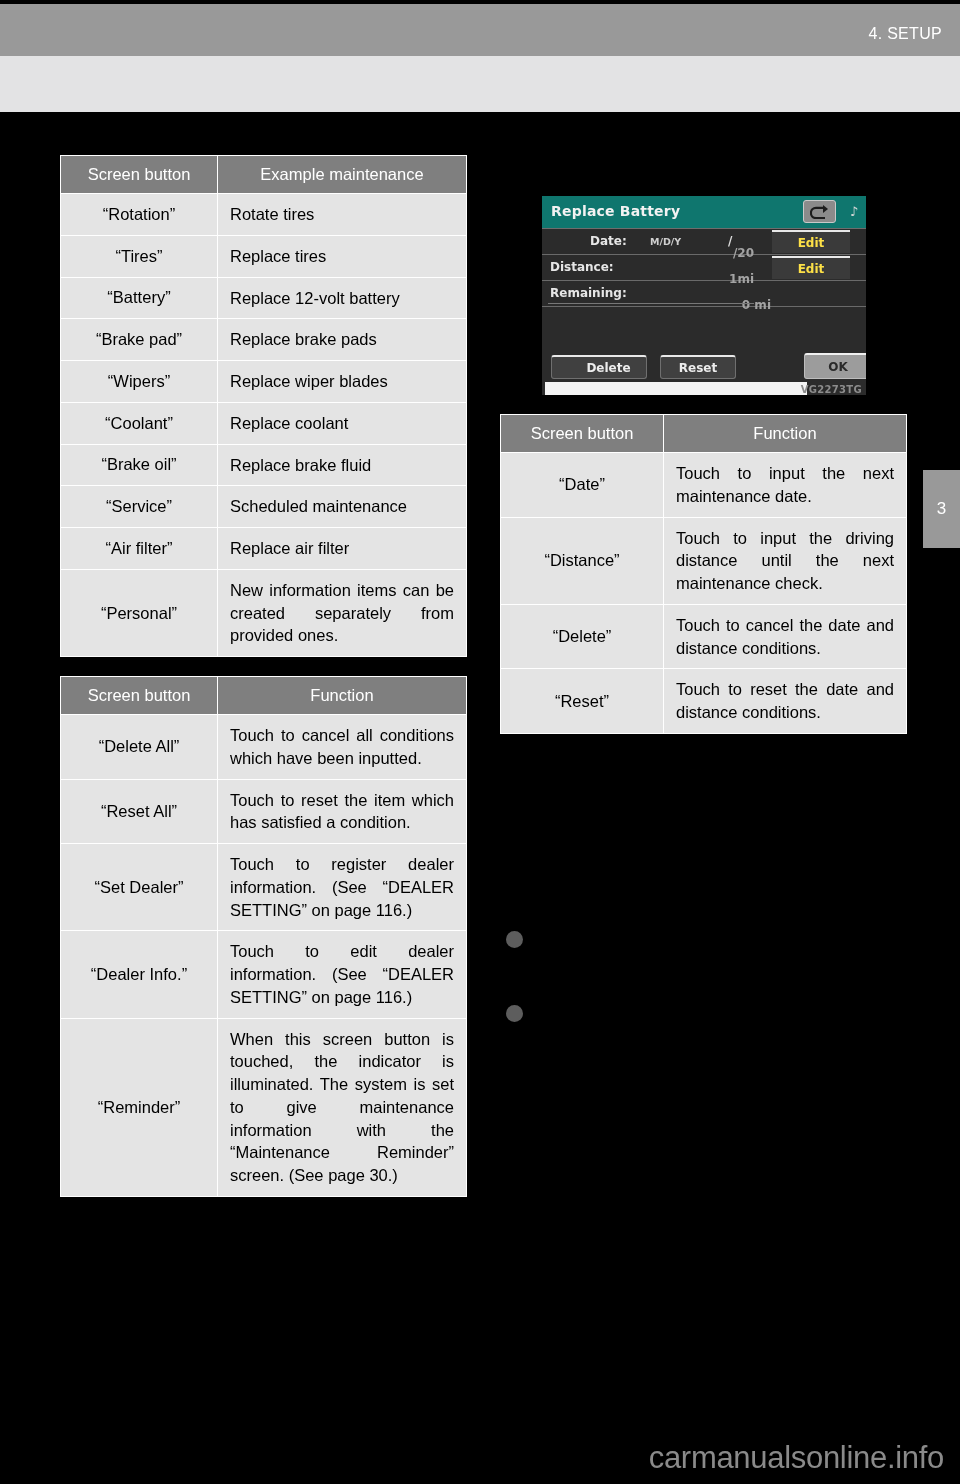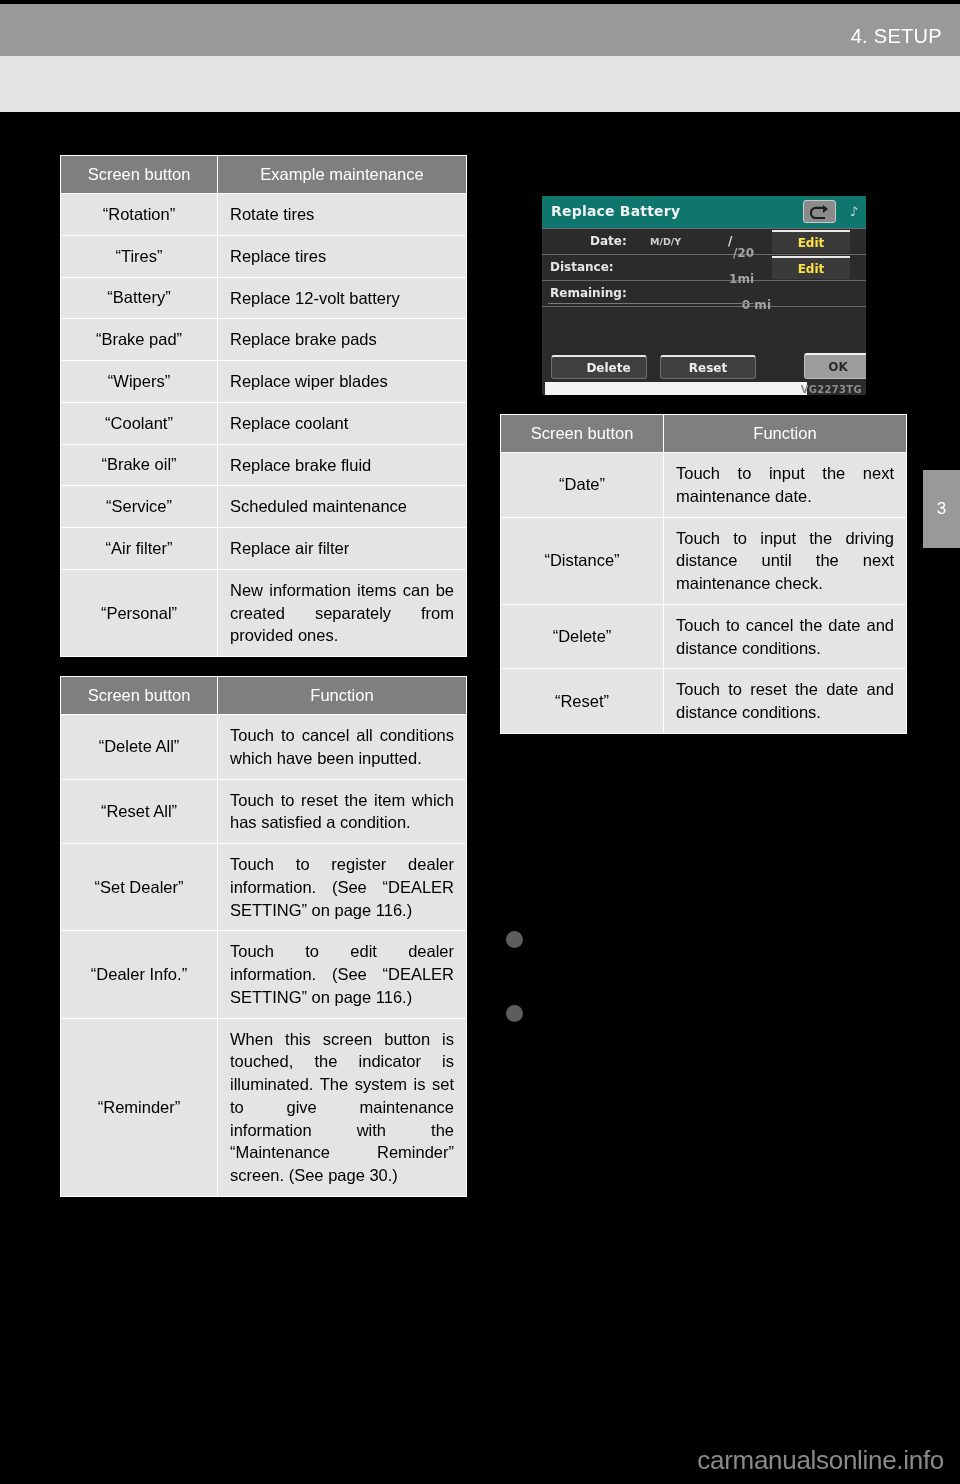--- a/index.html
+++ b/index.html
@@ -11,21 +11,21 @@
   }
   .page { position: relative; width: 960px; height: 1484px; background: #000; }
 
   
   .header-bar {
     position: absolute; left: 0; top: 4px; width: 960px; height: 52px;
     background: #999999;
   }
   .header-title {
     position: absolute; right: 18px; top: 26px;
-    font-size: 20px; color: #ffffff; letter-spacing: .3px;
+    font-size: 16px; color: #ffffff; letter-spacing: .3px;
     line-height: 1;
   }
   .header-sub {
     position: absolute; left: 0; top: 56px; width: 960px; height: 56px;
     background: #e3e3e4;
   }
 
   
   .chapter-tab {
     position: absolute; left: 923px; top: 470px;
@@ -133,21 +133,21 @@
   .fig-btn {
     position: absolute; top: 0; height: 24px;
     background: #404040;
     border: 1px solid #6f6f6f;
     border-top: 2px solid #e9e9e9;
     border-radius: 3px;
     color: #ededed; font-size: 12px; font-weight: bold;
     display: flex; align-items: center; justify-content: center;
   }
   .fig-btn.delete { left: 9px; width: 96px; padding-left: 19px; }
-  .fig-btn.reset  { left: 118px; width: 96px; }
+  .fig-btn.reset  { left: 118px; width: 76px; }
   .fig-btn.ok {
     left: 262px; width: 68px; height: 26px; top: -2px;
     background: #9c9c9c; border: 1px solid #bdbdbd; border-top: 2px solid #f0f0f0;
     color: #2a2a2a;
   }
   .fig-whitestrip {
     position: absolute; left: 3px; bottom: 0; width: 262px; height: 13px;
     background: #f4f4f4;
   }
   .fig-code {
@@ -159,21 +159,21 @@
   .bullet {
     position: absolute; width: 17px; height: 17px;
     border-radius: 50%; background: #5d5d5d;
   }
   #bullet-1 { left: 506px; top: 931px; }
   #bullet-2 { left: 506px; top: 1005px; }
 
   
   .watermark {
     position: absolute; right: 16px; bottom: 8px;
-    color: #8a8a8a; font-size: 26px; letter-spacing: -.3px;
+    color: #8a8a8a; font-size: 31px; letter-spacing: -.3px;
   }
 </style>
 </head>
 <body>
 
 <div class="page">
 
   <div class="header-bar"></div>
   <div class="header-title">4. SETUP</div>
   <div class="header-sub"></div>

